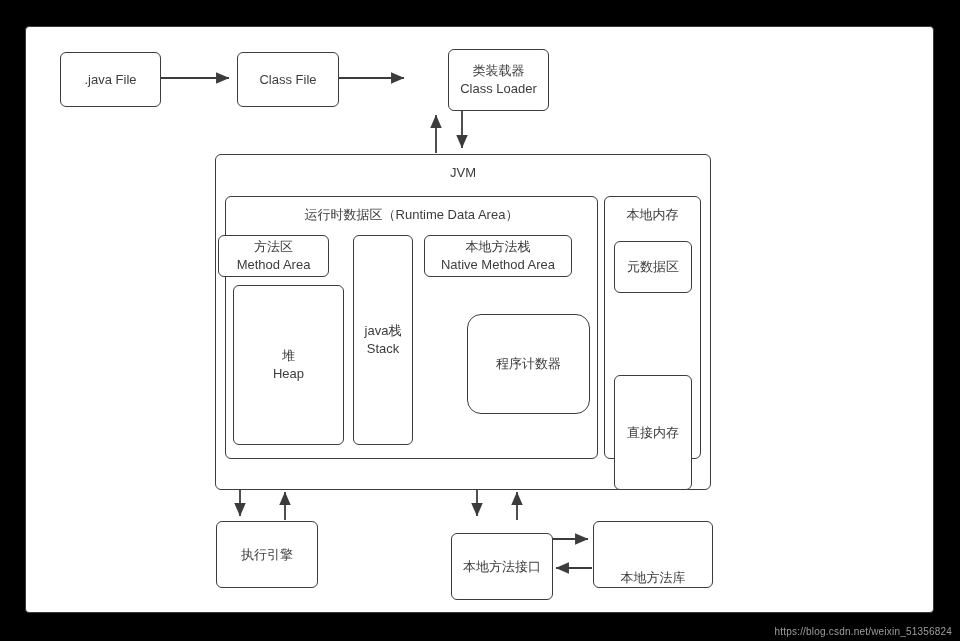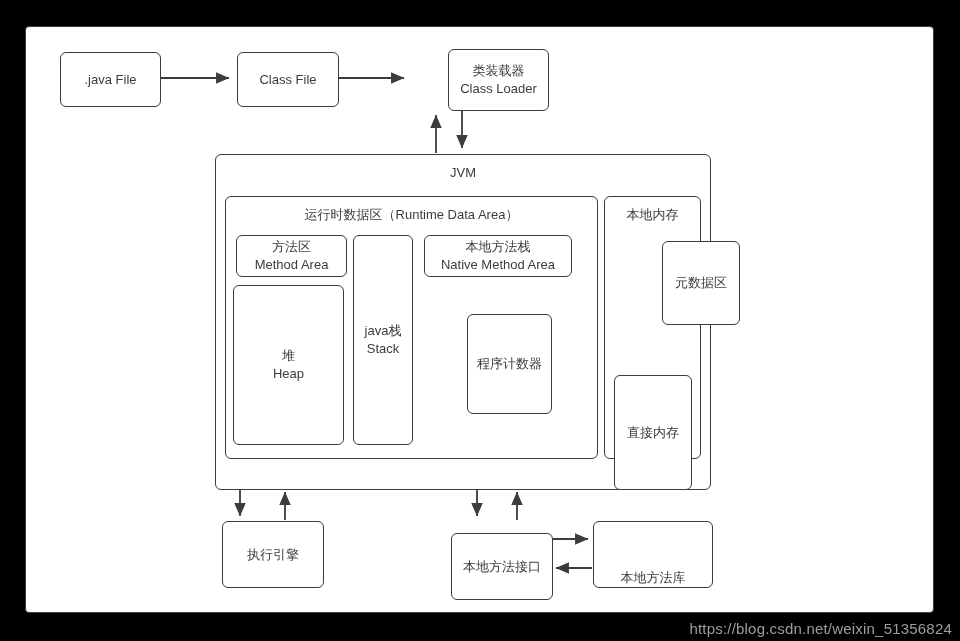--- a/index.html
+++ b/index.html
@@ -57,41 +57,41 @@
   #n-java   { left: 59px;  top: 51px;  width: 101px; height: 55px; }
   #n-class  { left: 236px; top: 51px;  width: 102px; height: 55px; }
   #n-loader { left: 411px; top: 48px;  width: 101px; height: 62px; }
   
   #n-jvm    { left: 214px; top: 153px; width: 496px; height: 336px; }
   #n-rda    { left: 224px; top: 195px; width: 373px; height: 263px; }
   #n-method { left: 232px; top: 234px; width: 111px; height: 42px; }
   #n-heap   { left: 232px; top: 284px; width: 111px; height: 160px; }
   #n-stack  { left: 352px; top: 234px; width: 60px;  height: 210px; }
   #n-native { left: 442px; top: 234px; width: 148px; height: 42px; }
-  #n-pc     { left: 466px; top: 313px; width: 85px; height: 100px; }
+  #n-pc     { left: 466px; top: 313px; width: 123px; height: 100px; border-radius: 14px; }
   #n-localmem { left: 603px; top: 195px; width: 97px; height: 263px; }
-  #n-meta   { left: 613px; top: 240px; width: 78px;  height: 84px; margin-left: 48px; }
+  #n-meta   { left: 613px; top: 240px; width: 78px;  height: 52px; }
   #n-direct { left: 613px; top: 328px; width: 78px;  height: 115px; }
   
   #n-engine { left: 215px; top: 520px; width: 102px; height: 67px; }
   #n-nmi    { left: 450px; top: 520px; width: 102px; height: 67px; }
   #n-nml    { left: 592px; top: 520px; width: 120px; height: 67px; align-items: flex-end; }
 
   #edges {
     position: absolute;
     left: 0; top: 0;
     width: 960px; height: 641px;
     pointer-events: none;
   }
   #watermark {
     position: absolute;
     right: 8px;
     bottom: 4px;
     color: #9d9d9d;
-    font-size: 15px;
+    font-size: 10px;
     letter-spacing: 0.2px;
     font-family: "Liberation Sans", "DejaVu Sans", sans-serif;
   }
 </style>
 </head>
 <body>
 
 <div id="root">
 
   <div id="canvas">
@@ -140,21 +140,21 @@
     </div>
 
     <div class="node label-top" id="n-jvm" style="left:189px; top:127px;">
       <span class="txt">JVM</span>
     </div>
 
     <div class="node label-top" id="n-rda" style="left:199px; top:169px;">
       <span class="txt">运行时数据区（Runtime Data Area）</span>
     </div>
 
-    <div class="node" id="n-method" style="left:210px; top:208px;">
+    <div class="node" id="n-method" style="left:192px; top:208px;">
       <span class="txt">方法区
 Method Area</span>
     </div>
 
     <div class="node" id="n-heap" style="left:207px; top:258px;">
       <span class="txt">堆
 Heap</span>
     </div>
 
     <div class="node" id="n-stack" style="left:327px; top:208px;">
@@ -176,21 +176,21 @@
     </div>
 
     <div class="node" id="n-meta" style="left:588px; top:214px;">
       <span class="txt">元数据区</span>
     </div>
 
     <div class="node" id="n-direct" style="left:588px; top:302px;margin-top:46px;">
       <span class="txt">直接内存</span>
     </div>
 
-    <div class="node" id="n-engine" style="left:196px; top:494px;align-items:center;">
+    <div class="node" id="n-engine" style="left:190px; top:494px;align-items:center;">
       <span class="txt">执行引擎</span>
     </div>
 
     <div class="node" id="n-nmi" style="left:425px; top:494px;margin-top:12px;">
       <span class="txt">本地方法接口</span>
     </div>
 
     <div class="node" id="n-nml" style="left:567px; top:494px;">
       <span class="txt">本地方法库</span>
     </div>

